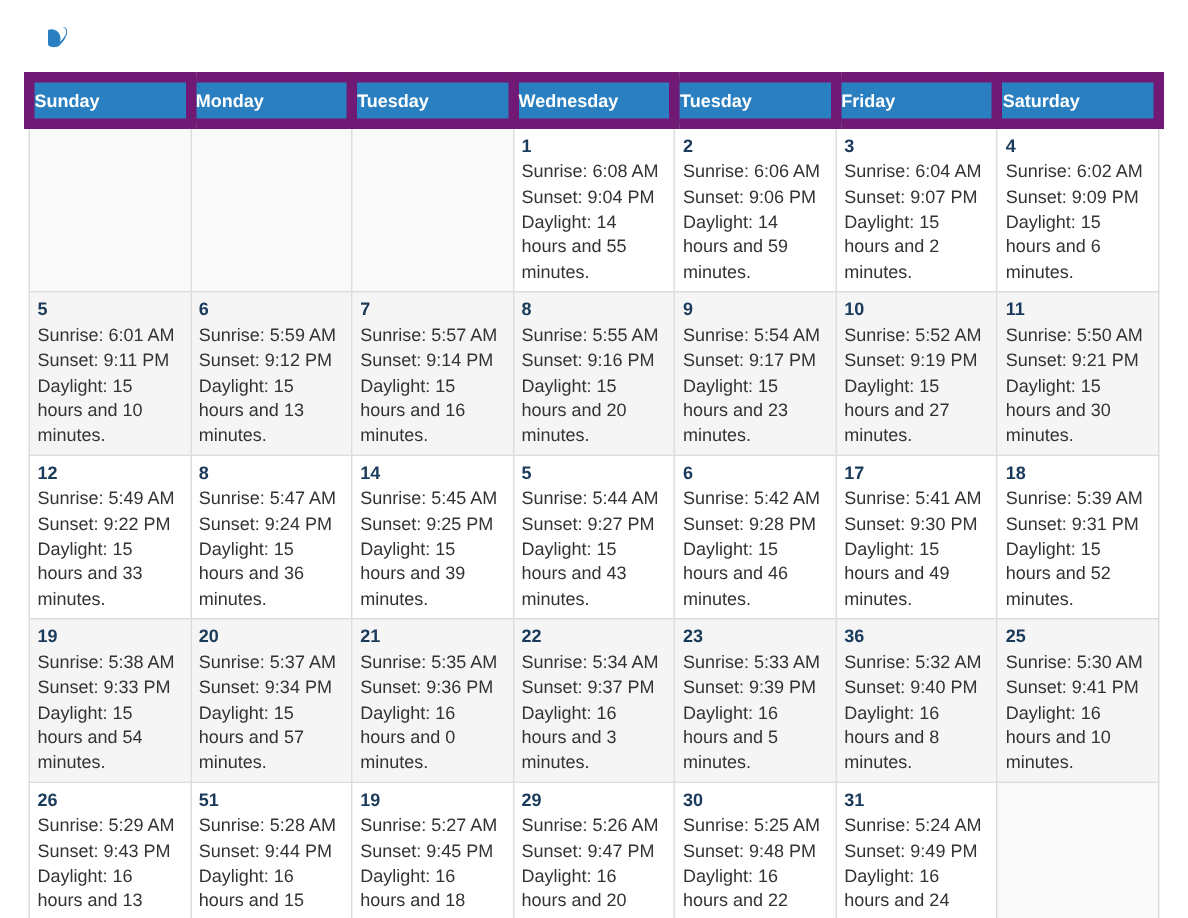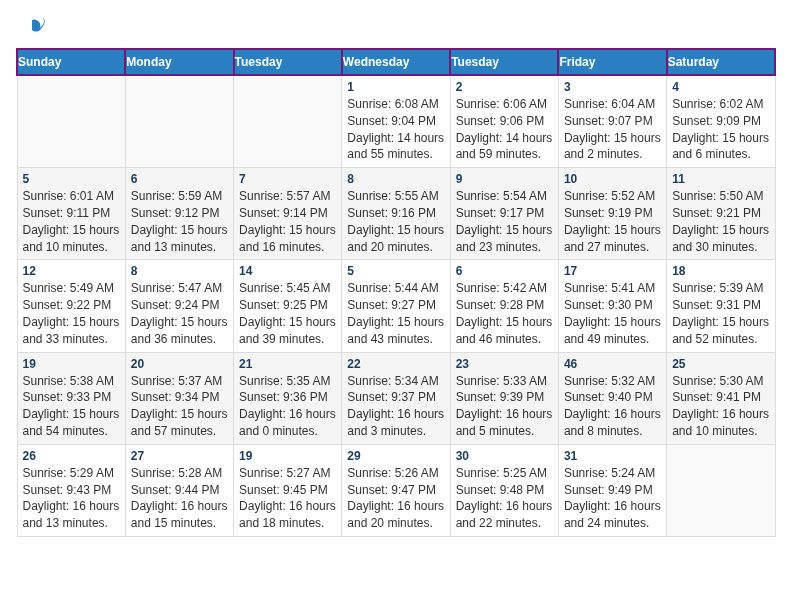--- a/index.html
+++ b/index.html
@@ -50,21 +50,21 @@
       border-collapse: collapse;
       font-size: 10.5px;
     }
     .calendar th {
       background-color: #2a7fc1;
       color: #fff;
       padding: 5px 0;
       text-align: left;
       font-weight: bold;
       font-size: 12px;
-      border: 2px solid #701a75;
+      border: 7px solid #701a75;
     }
     .calendar td {
       vertical-align: top;
       padding: 4px 5px;
       border: 1px solid #ddd;
       width: 108px;
       min-height: 80px;
       background: #fff;
     }
     .calendar tr:nth-child(even) td {
@@ -216,35 +216,35 @@
         </td>
         <td>
           <span class="day-number">22</span>
           <div class="day-info">Sunrise: 5:34 AM<br>Sunset: 9:37 PM<br>Daylight: 16 hours and 3 minutes.</div>
         </td>
         <td>
           <span class="day-number">23</span>
           <div class="day-info">Sunrise: 5:33 AM<br>Sunset: 9:39 PM<br>Daylight: 16 hours and 5 minutes.</div>
         </td>
         <td>
-          <span class="day-number">46</span>
+          <span class="day-number">36</span>
           <div class="day-info">Sunrise: 5:32 AM<br>Sunset: 9:40 PM<br>Daylight: 16 hours and 8 minutes.</div>
         </td>
         <td>
           <span class="day-number">25</span>
           <div class="day-info">Sunrise: 5:30 AM<br>Sunset: 9:41 PM<br>Daylight: 16 hours and 10 minutes.</div>
         </td>
       </tr>
       <tr>
         <td>
           <span class="day-number">26</span>
           <div class="day-info">Sunrise: 5:29 AM<br>Sunset: 9:43 PM<br>Daylight: 16 hours and 13 minutes.</div>
         </td>
         <td>
-          <span class="day-number">27</span>
+          <span class="day-number">51</span>
           <div class="day-info">Sunrise: 5:28 AM<br>Sunset: 9:44 PM<br>Daylight: 16 hours and 15 minutes.</div>
         </td>
         <td>
           <span class="day-number">19</span>
           <div class="day-info">Sunrise: 5:27 AM<br>Sunset: 9:45 PM<br>Daylight: 16 hours and 18 minutes.</div>
         </td>
         <td>
           <span class="day-number">29</span>
           <div class="day-info">Sunrise: 5:26 AM<br>Sunset: 9:47 PM<br>Daylight: 16 hours and 20 minutes.</div>
         </td>

